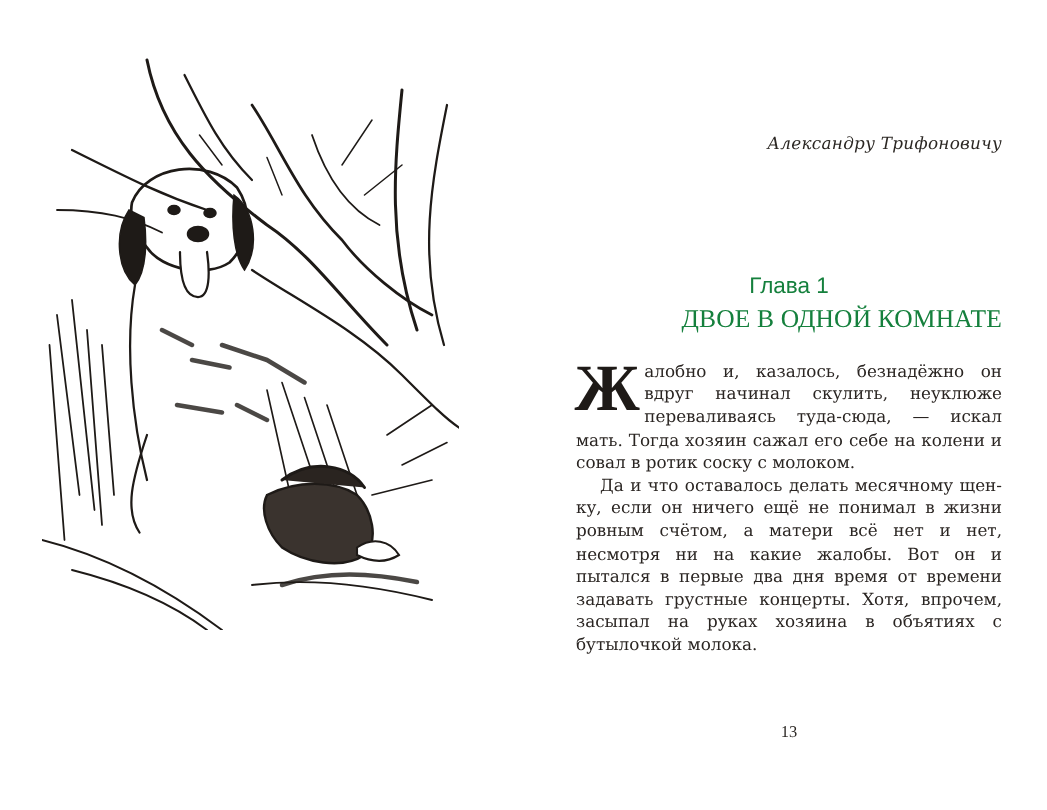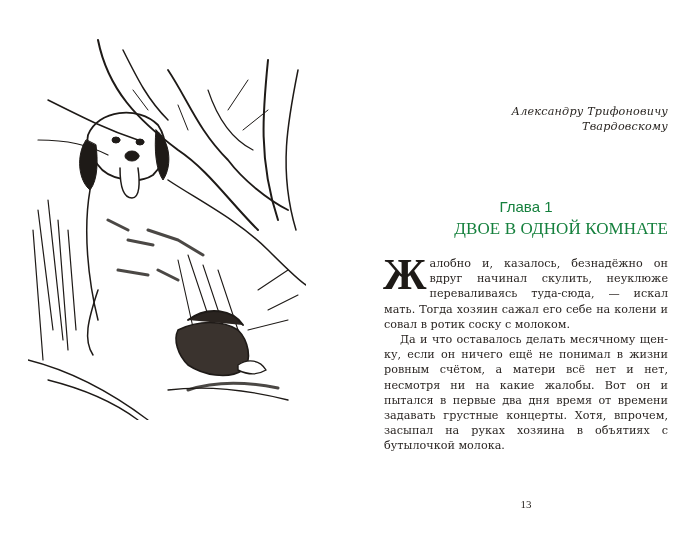--- a/index.html
+++ b/index.html
@@ -5,21 +5,21 @@
   html, body { margin: 0; padding: 0; }
   body {
     width: 698px; height: 540px; background: #ffffff; position: relative; overflow: hidden;
     font-family: "DejaVu Serif", "Liberation Serif", serif; color: #231f1c;
   }
   .spread { position: absolute; inset: 0; }
   .illustration {
     position: absolute; left: 28px; top: 30px; width: 278px; height: 390px;
   }
   .illustration svg { width: 100%; height: 100%; display: block; }
-  .text-page { position: absolute; left: 384px; top: 16px; width: 284px; height: 424px; }
+  .text-page { position: absolute; left: 384px; top: 0; width: 284px; height: 424px; }
   .dedication {
     position: absolute; right: 0; top: 88px; text-align: right;
     font-family: "DejaVu Serif", serif; font-style: italic; font-size: 11.2px; line-height: 15px;
     color: #2b2723; letter-spacing: 0.2px;
   }
   .chapter-label {
     position: absolute; left: 0; width: 100%; top: 182px; text-align: center;
     font-family: Liberation Sans, sans-serif; font-size: 15px; color: #15803d;
   }
   .chapter-title {
@@ -82,21 +82,20 @@
         <path d="M160 290 C180 275 205 280 215 295" stroke-width="2" fill="#2a2420"></path>
         <path d="M210 335 C220 328 232 330 238 340 C230 345 220 345 210 340 Z" fill="#ffffff" stroke-width="1.4"></path>
         <path d="M160 360 C190 350 220 352 250 358" stroke-width="3" opacity="0.8"></path>
       </g>
     </svg>
   </div>
 
   <div class="text-page">
     <div class="dedication">
       <div>Александру Трифоновичу</div>
-      <div>Твардовскому</div>
     </div>
 
     <div class="chapter-label">Глава 1</div>
     <div class="chapter-title">ДВОЕ В ОДНОЙ КОМНАТЕ</div>
 
     <div class="body-text">
       <p class="first"><span class="dropcap">Ж</span><span>алобно и, казалось, безнадёжно он вдруг начинал скулить, неуклюже перевали­ваясь туда-сюда, — искал мать. Тогда хозяин сажал его себе на колени и совал в ротик соску с молоком.</span></p>
       <p>Да и что оставалось делать месячному щен­ку, если он ничего ещё не понимал в жизни ров­ным счётом, а матери всё нет и нет, несмотря ни на какие жалобы. Вот он и пытался в пер­вые два дня время от времени задавать груст­ные концерты. Хотя, впрочем, засыпал на ру­ках хозяина в объятиях с бутылочкой молока.</p>
     </div>
 

